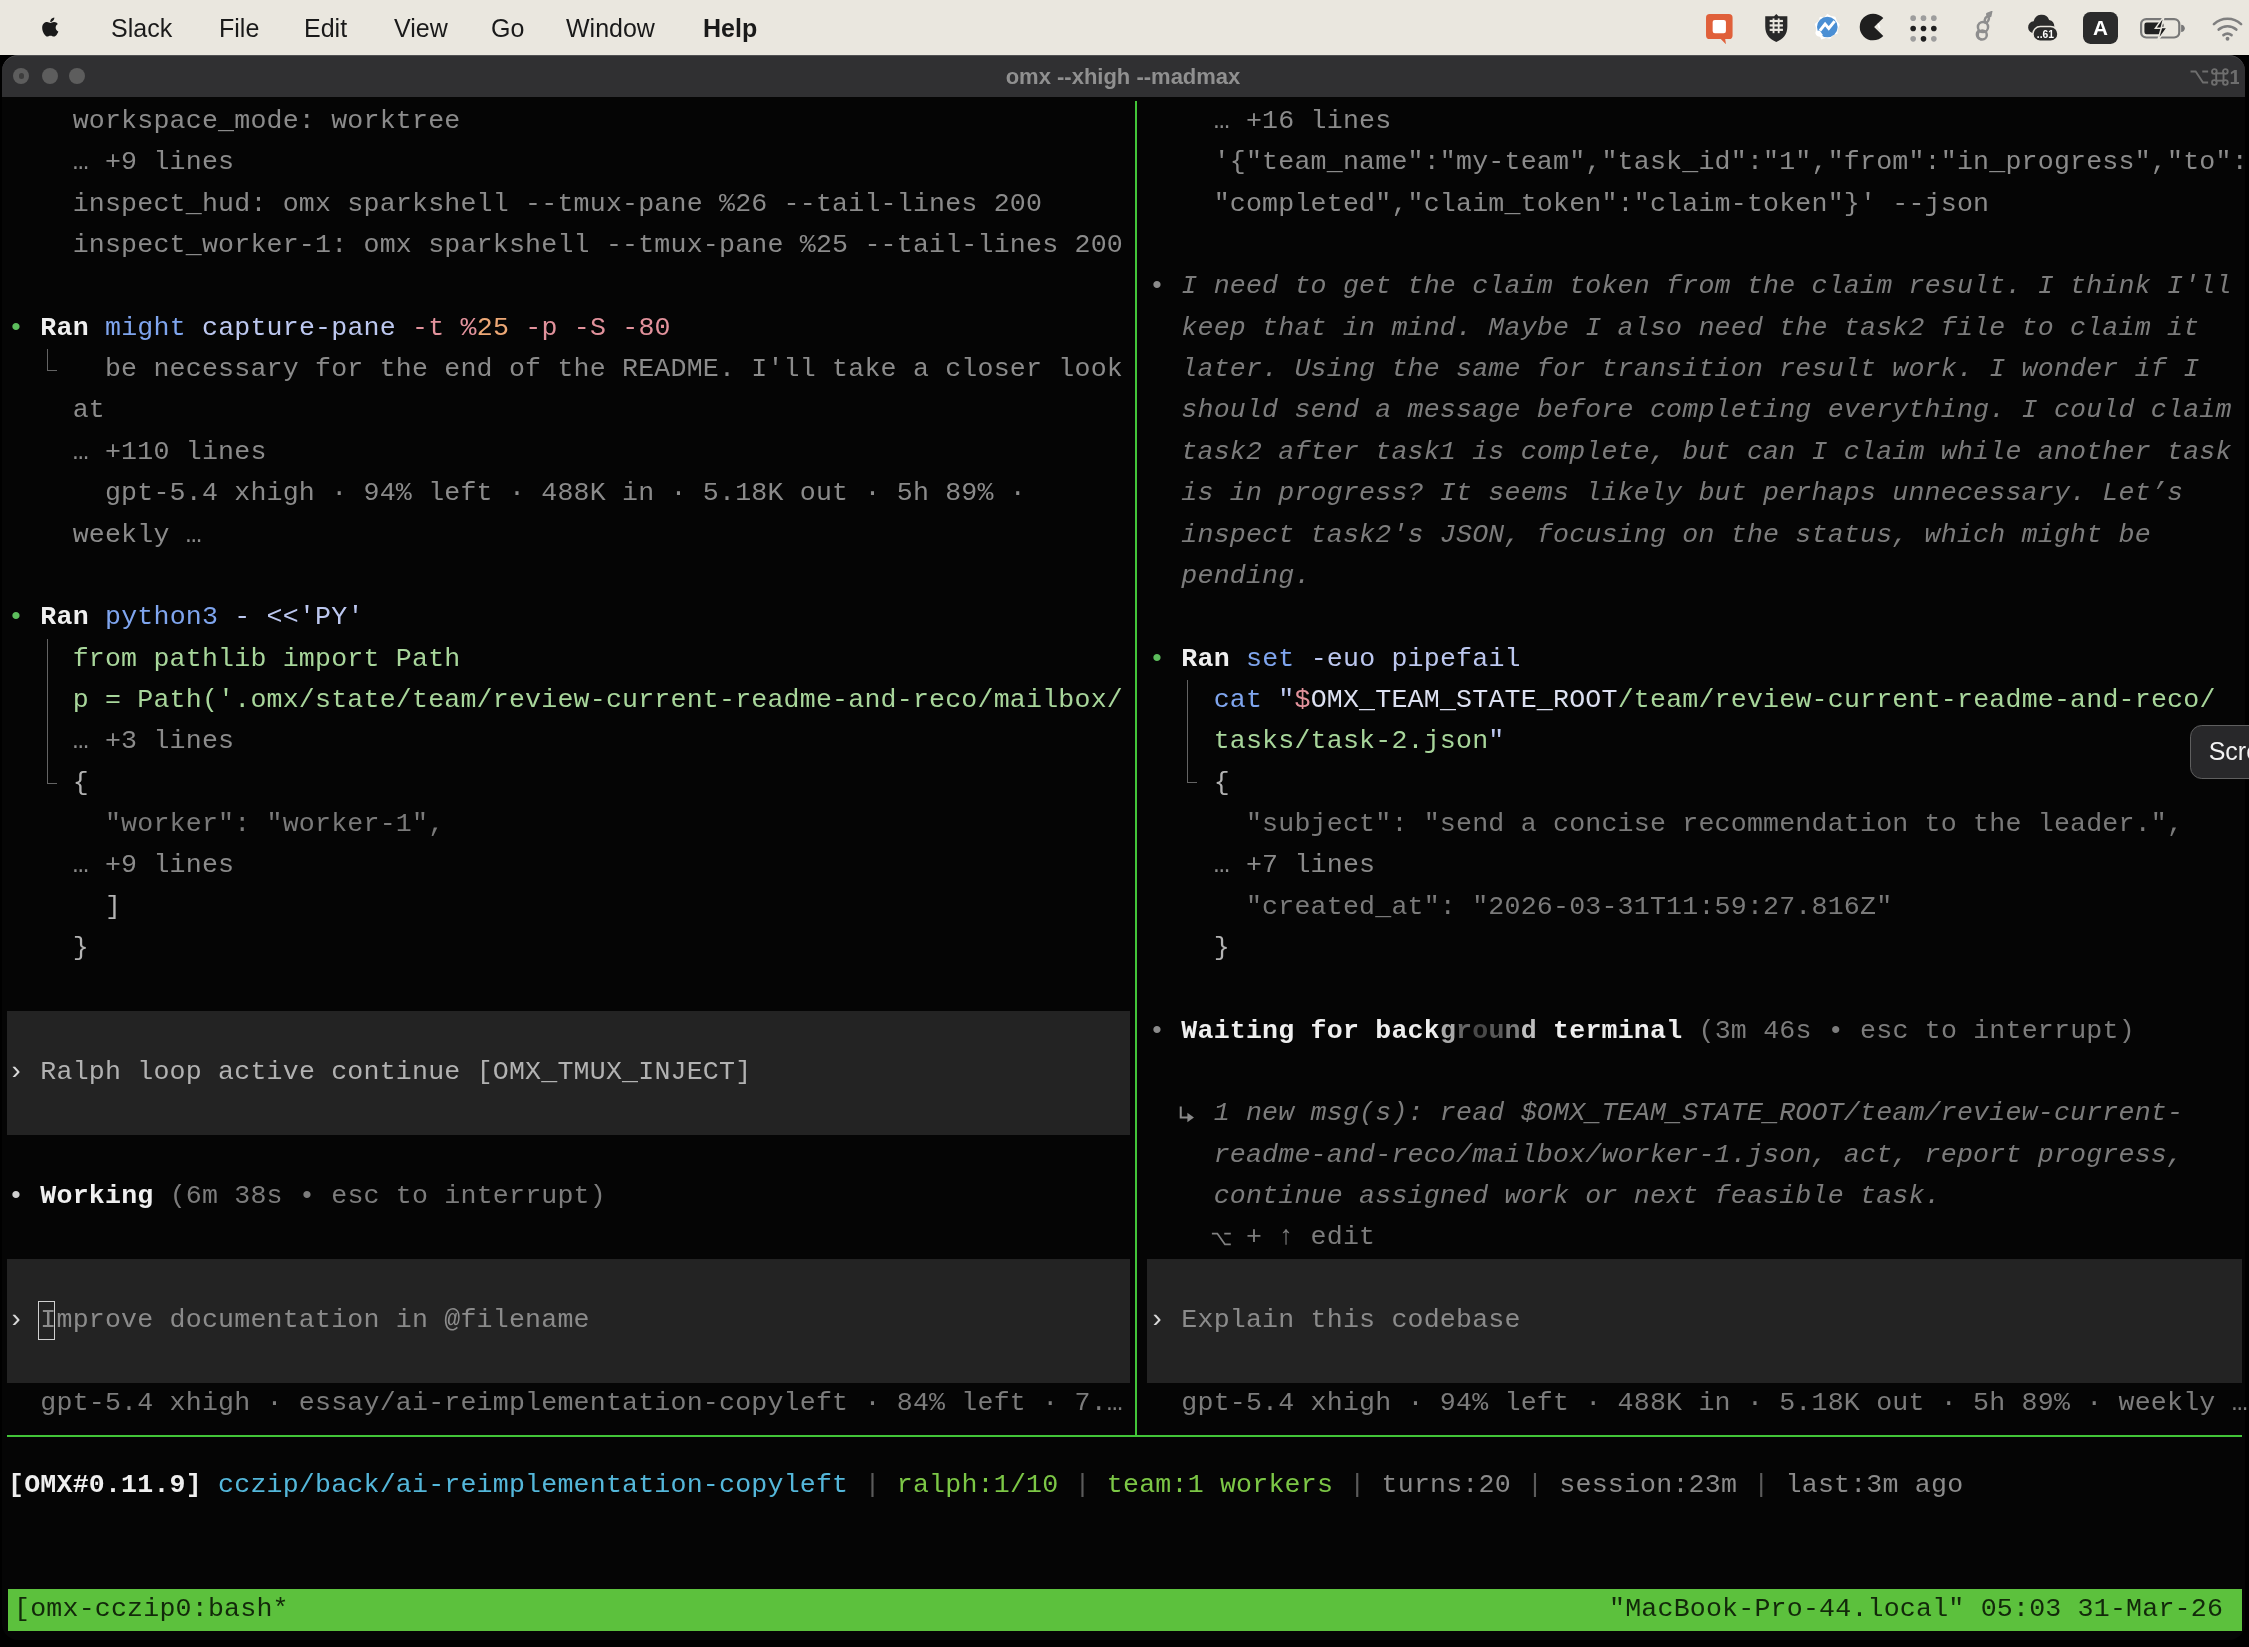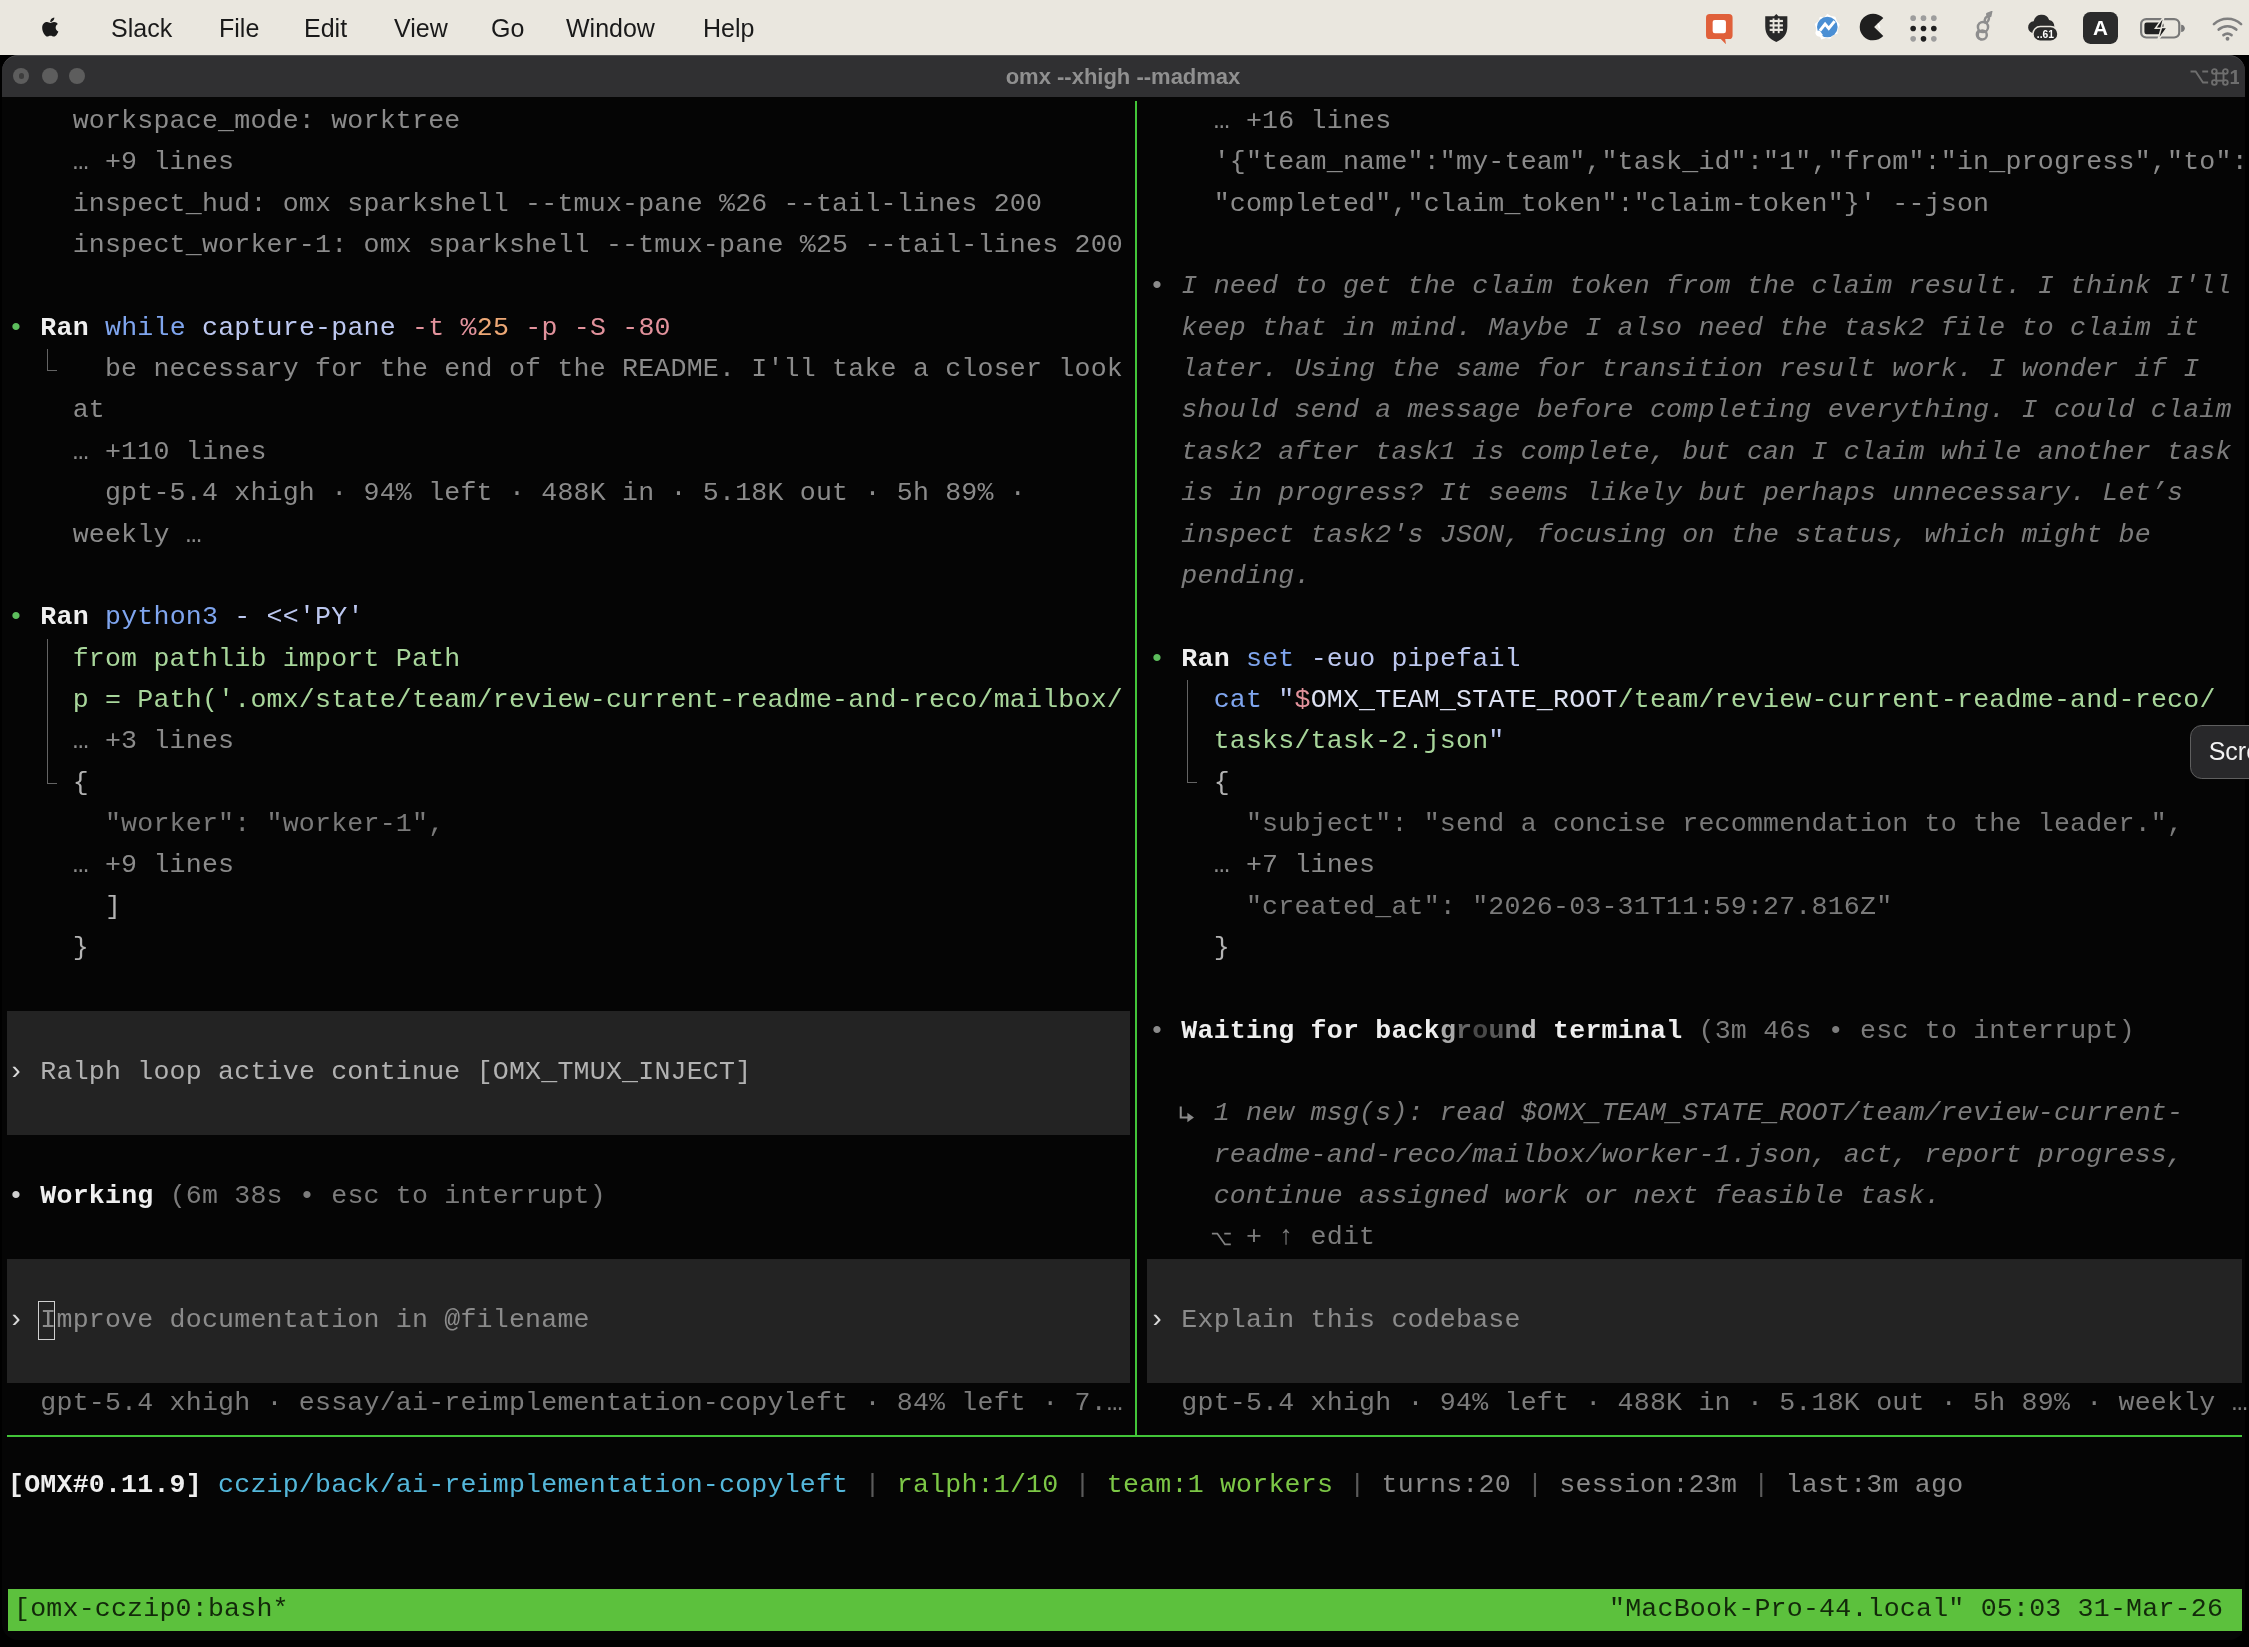--- a/index.html
+++ b/index.html
@@ -28,21 +28,21 @@
 <div class="abs" style="left:0;top:0;width:2250px;height:55px;background:#eae7df"></div>
 <svg class="abs" style="left:41px;top:15.5px" width="18.5" height="22" viewBox="0 0 384 512">
     <path fill="#1a1a1a" d="M318.7 268.7c-.2-36.7 16.4-64.4 50-84.8-18.8-26.9-47.2-41.7-84.7-44.6-35.5-2.8-74.3 20.7-88.5 20.7-15 0-49.4-19.7-76.4-19.7C63.3 141.2 4 184.8 4 273.5q0 39.3 14.4 81.2c12.8 36.7 59 126.7 107.2 125.2 25.2-.6 43-17.9 75.8-17.9 31.8 0 48.3 17.9 76.4 17.9 48.6-.7 90.4-82.5 102.6-119.3-65.2-30.7-61.7-90-61.7-91.9zm-56.6-164.2c27.3-32.4 24.8-61.9 24-72.5-24.1 1.4-52 16.4-67.9 34.9-17.5 19.8-27.8 44.3-25.6 71.9 26.1 2 49.9-11.4 69.5-34.3z"></path>
   </svg>
 <div class="abs" style="left:111px;top:0;height:55px;line-height:57px;font-size:25px;font-weight:400;color:#1a1a1a">Slack</div>
 <div class="abs" style="left:219px;top:0;height:42px;line-height:57px;font-size:25px;font-weight:400;color:#1a1a1a">File</div>
 <div class="abs" style="left:304px;top:0;height:55px;line-height:57px;font-size:25px;font-weight:400;color:#1a1a1a">Edit</div>
 <div class="abs" style="left:394px;top:0;height:55px;line-height:57px;font-size:25px;font-weight:400;color:#1a1a1a">View</div>
 <div class="abs" style="left:491px;top:0;height:55px;line-height:57px;font-size:25px;font-weight:400;color:#1a1a1a">Go</div>
 <div class="abs" style="left:566px;top:0;height:39px;line-height:57px;font-size:25px;font-weight:400;color:#1a1a1a">Window</div>
-<div class="abs" style="left:703px;top:0;height:55px;line-height:57px;font-size:25px;font-weight:400;color:#1a1a1a">Help</div>
+<div class="abs" style="left:703px;top:0;height:55px;line-height:57px;font-size:25px;font-weight:700;color:#1a1a1a">Help</div>
 <svg class="abs" style="left:1706px;top:14px" width="26.6" height="29.5" viewBox="0 0 36 40">
     <path fill="#e0603a" d="M5 0h26a5 5 0 0 1 5 5v24a5 5 0 0 1-5 5h-5l1 7-7-7H5a5 5 0 0 1-5-5V5a5 5 0 0 1 5-5z"></path>
     <rect x="9" y="8" width="18" height="18" rx="3" fill="#fff"></rect>
   </svg>
 <svg class="abs" style="left:1763px;top:14px" width="26.6" height="28" viewBox="0 0 36 38">
     <path fill="#292929" d="M18 0l3 3h12v14c0 11-6 17-15 21C9 34 3 28 3 17V3h12z"></path>
     <g fill="#eae7df">
       <rect x="9" y="8" width="18" height="3"></rect>
       <rect x="9" y="14" width="18" height="3"></rect>
       <rect x="9" y="20" width="18" height="3"></rect>
@@ -121,21 +121,21 @@
   </svg>
 <div class="abs" style="left:7.4px;top:1011px;width:1123px;height:124px;background:#232323"></div>
 <div class="abs" style="left:7.4px;top:1259px;width:1123px;height:124px;background:#232323"></div>
 <div class="abs" style="left:1147px;top:1259px;width:1095px;height:124px;background:#232323"></div>
 <div class="abs" style="left:1135px;top:101px;width:2.2px;height:1336px;background:#42c438"></div>
 <div class="abs" style="left:7.4px;top:1435px;width:2235px;height:2.2px;background:#42c438"></div>
 <div class="t " style="left:8px;top:101px">    workspace_mode: worktree</div>
 <div class="t " style="left:8px;top:142px">    … +9 lines</div>
 <div class="t " style="left:8px;top:184px">    inspect_hud: omx sparkshell --tmux-pane %26 --tail-lines 200</div>
 <div class="t " style="left:8px;top:225px">    inspect_worker-1: omx sparkshell --tmux-pane %25 --tail-lines 200</div>
-<div class="t " style="left:8px;top:308px"><span class="gb">•</span> <span class="w">Ran</span> <span class="bl">while</span> <span class="lv">capture-pane</span> <span class="pk">-t</span> <span class="pk">%</span><span class="or">25</span> <span class="pk">-p</span> <span class="pk">-S</span> <span class="pk">-80</span></div>
+<div class="t " style="left:8px;top:308px"><span class="gb">•</span> <span class="w">Ran</span> <span class="bl">might</span> <span class="lv">capture-pane</span> <span class="pk">-t</span> <span class="pk">%</span><span class="or">25</span> <span class="pk">-p</span> <span class="pk">-S</span> <span class="pk">-80</span></div>
 <div class="t " style="left:8px;top:349px">      be necessary for the end of the README. I'll take a closer look</div>
 <div class="t " style="left:8px;top:390px">    at</div>
 <div class="t " style="left:8px;top:432px">    … +110 lines</div>
 <div class="t " style="left:8px;top:473px">      gpt-5.4 xhigh · 94% left · 488K in · 5.18K out · 5h 89% ·</div>
 <div class="t " style="left:8px;top:515px">    weekly …</div>
 <div class="t " style="left:8px;top:597px"><span class="gb">•</span> <span class="w">Ran</span> <span class="bl">python3</span> <span class="lv">- &lt;&lt;'PY'</span></div>
 <div class="t " style="left:8px;top:639px"><span class="gr">    from pathlib import Path</span></div>
 <div class="t " style="left:8px;top:680px"><span class="gr">    p = Path('.omx/state/team/review-current-readme-and-reco/mailbox/</span></div>
 <div class="t " style="left:8px;top:721px">    … +3 lines</div>
 <div class="t " style="left:8px;top:763px"><span class="lg">    {</span></div>

